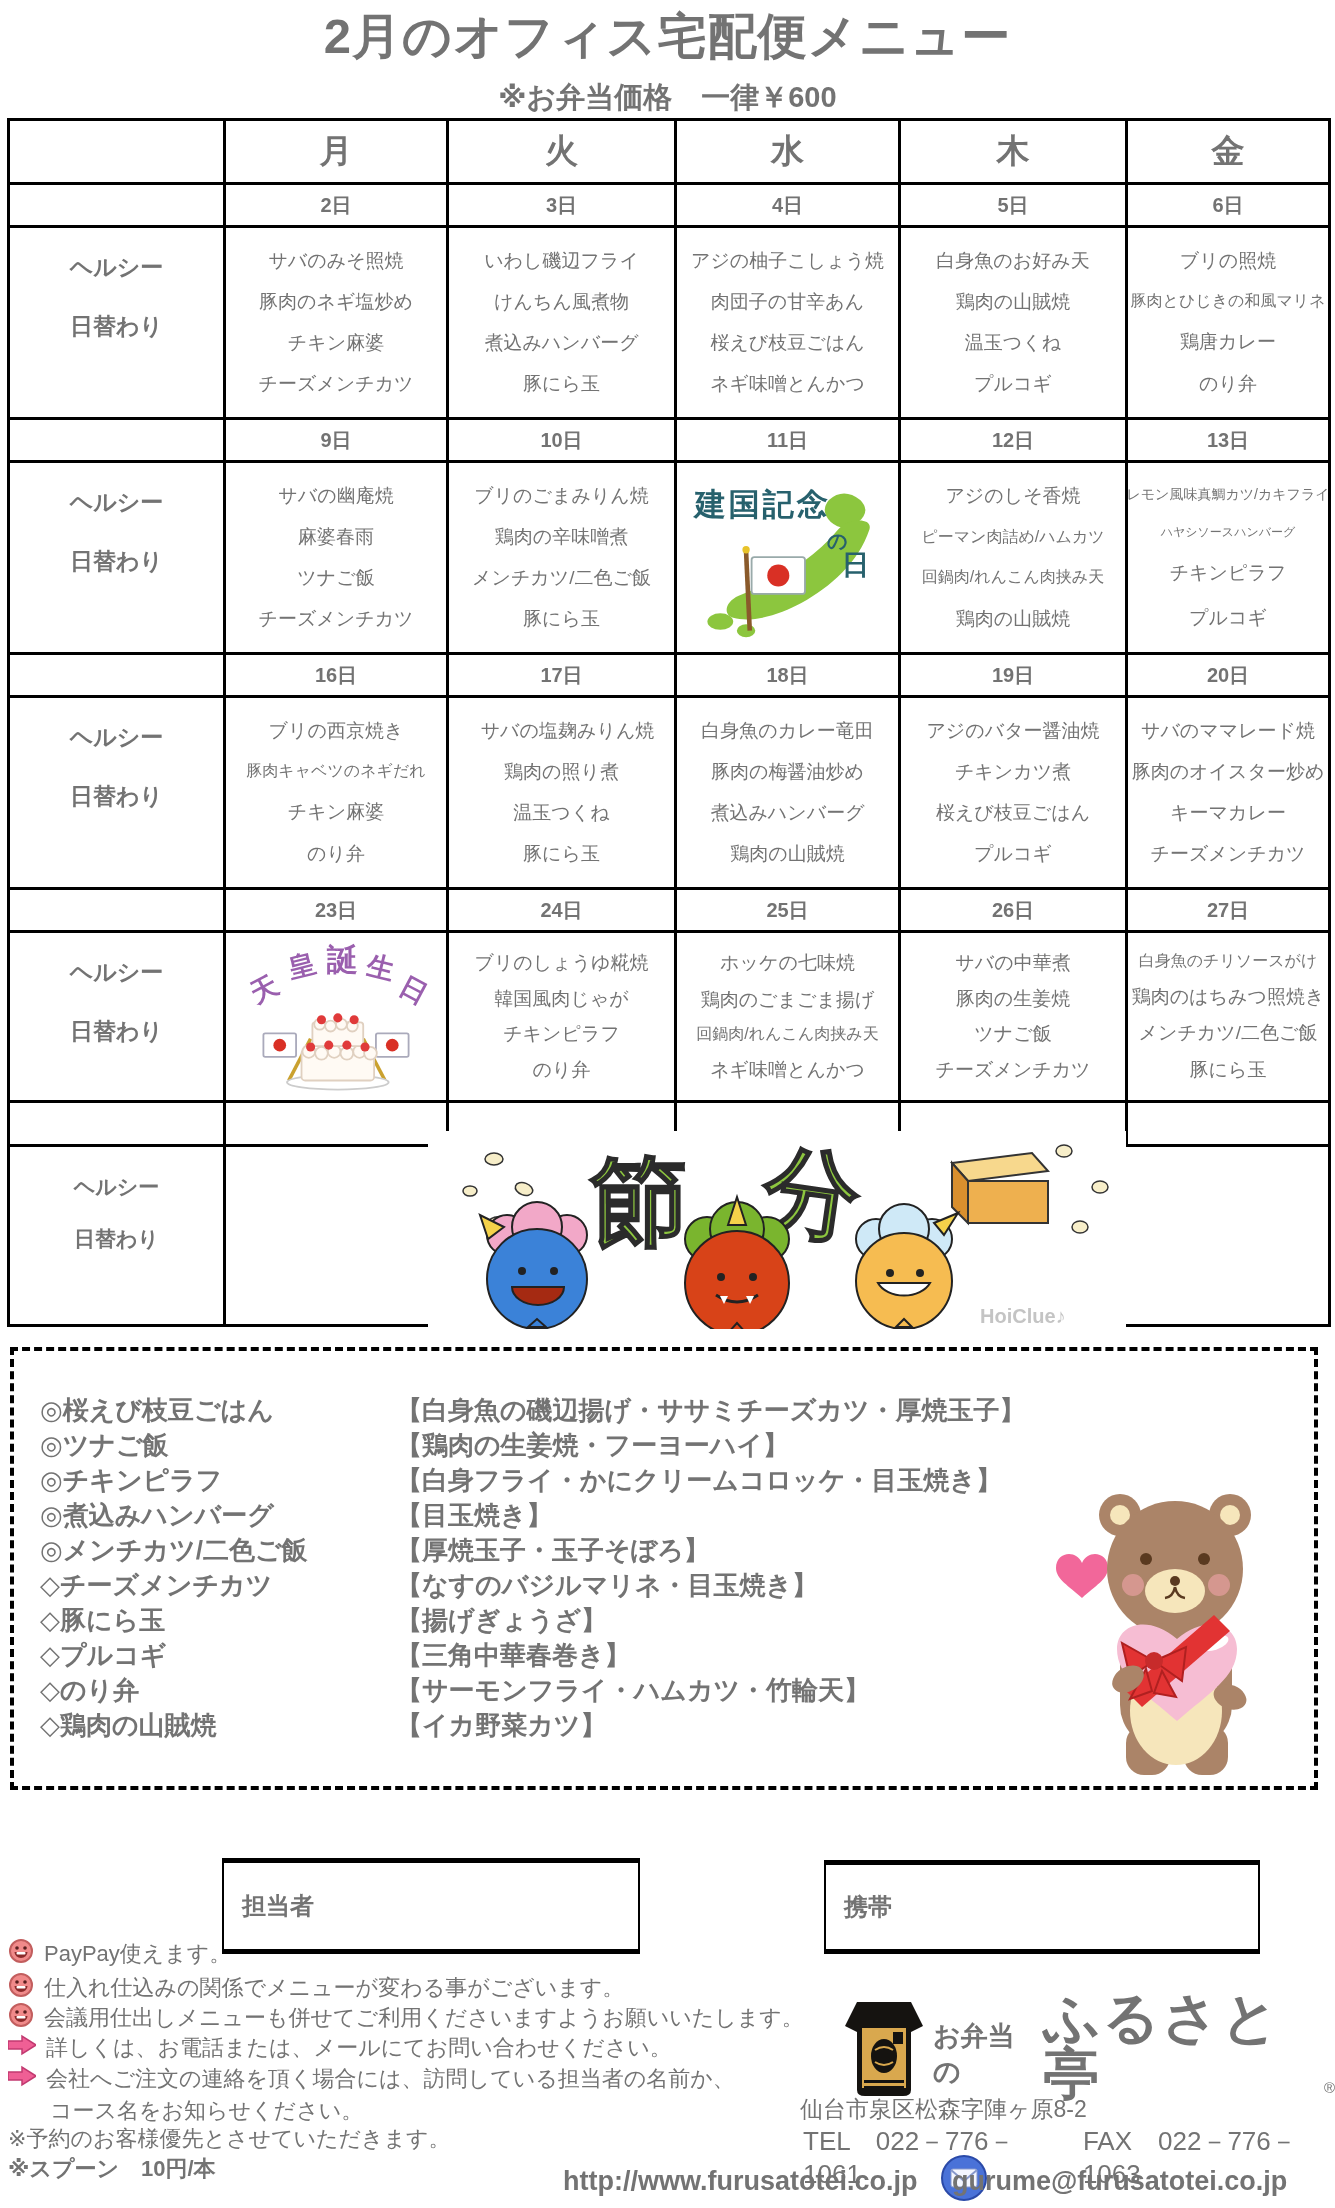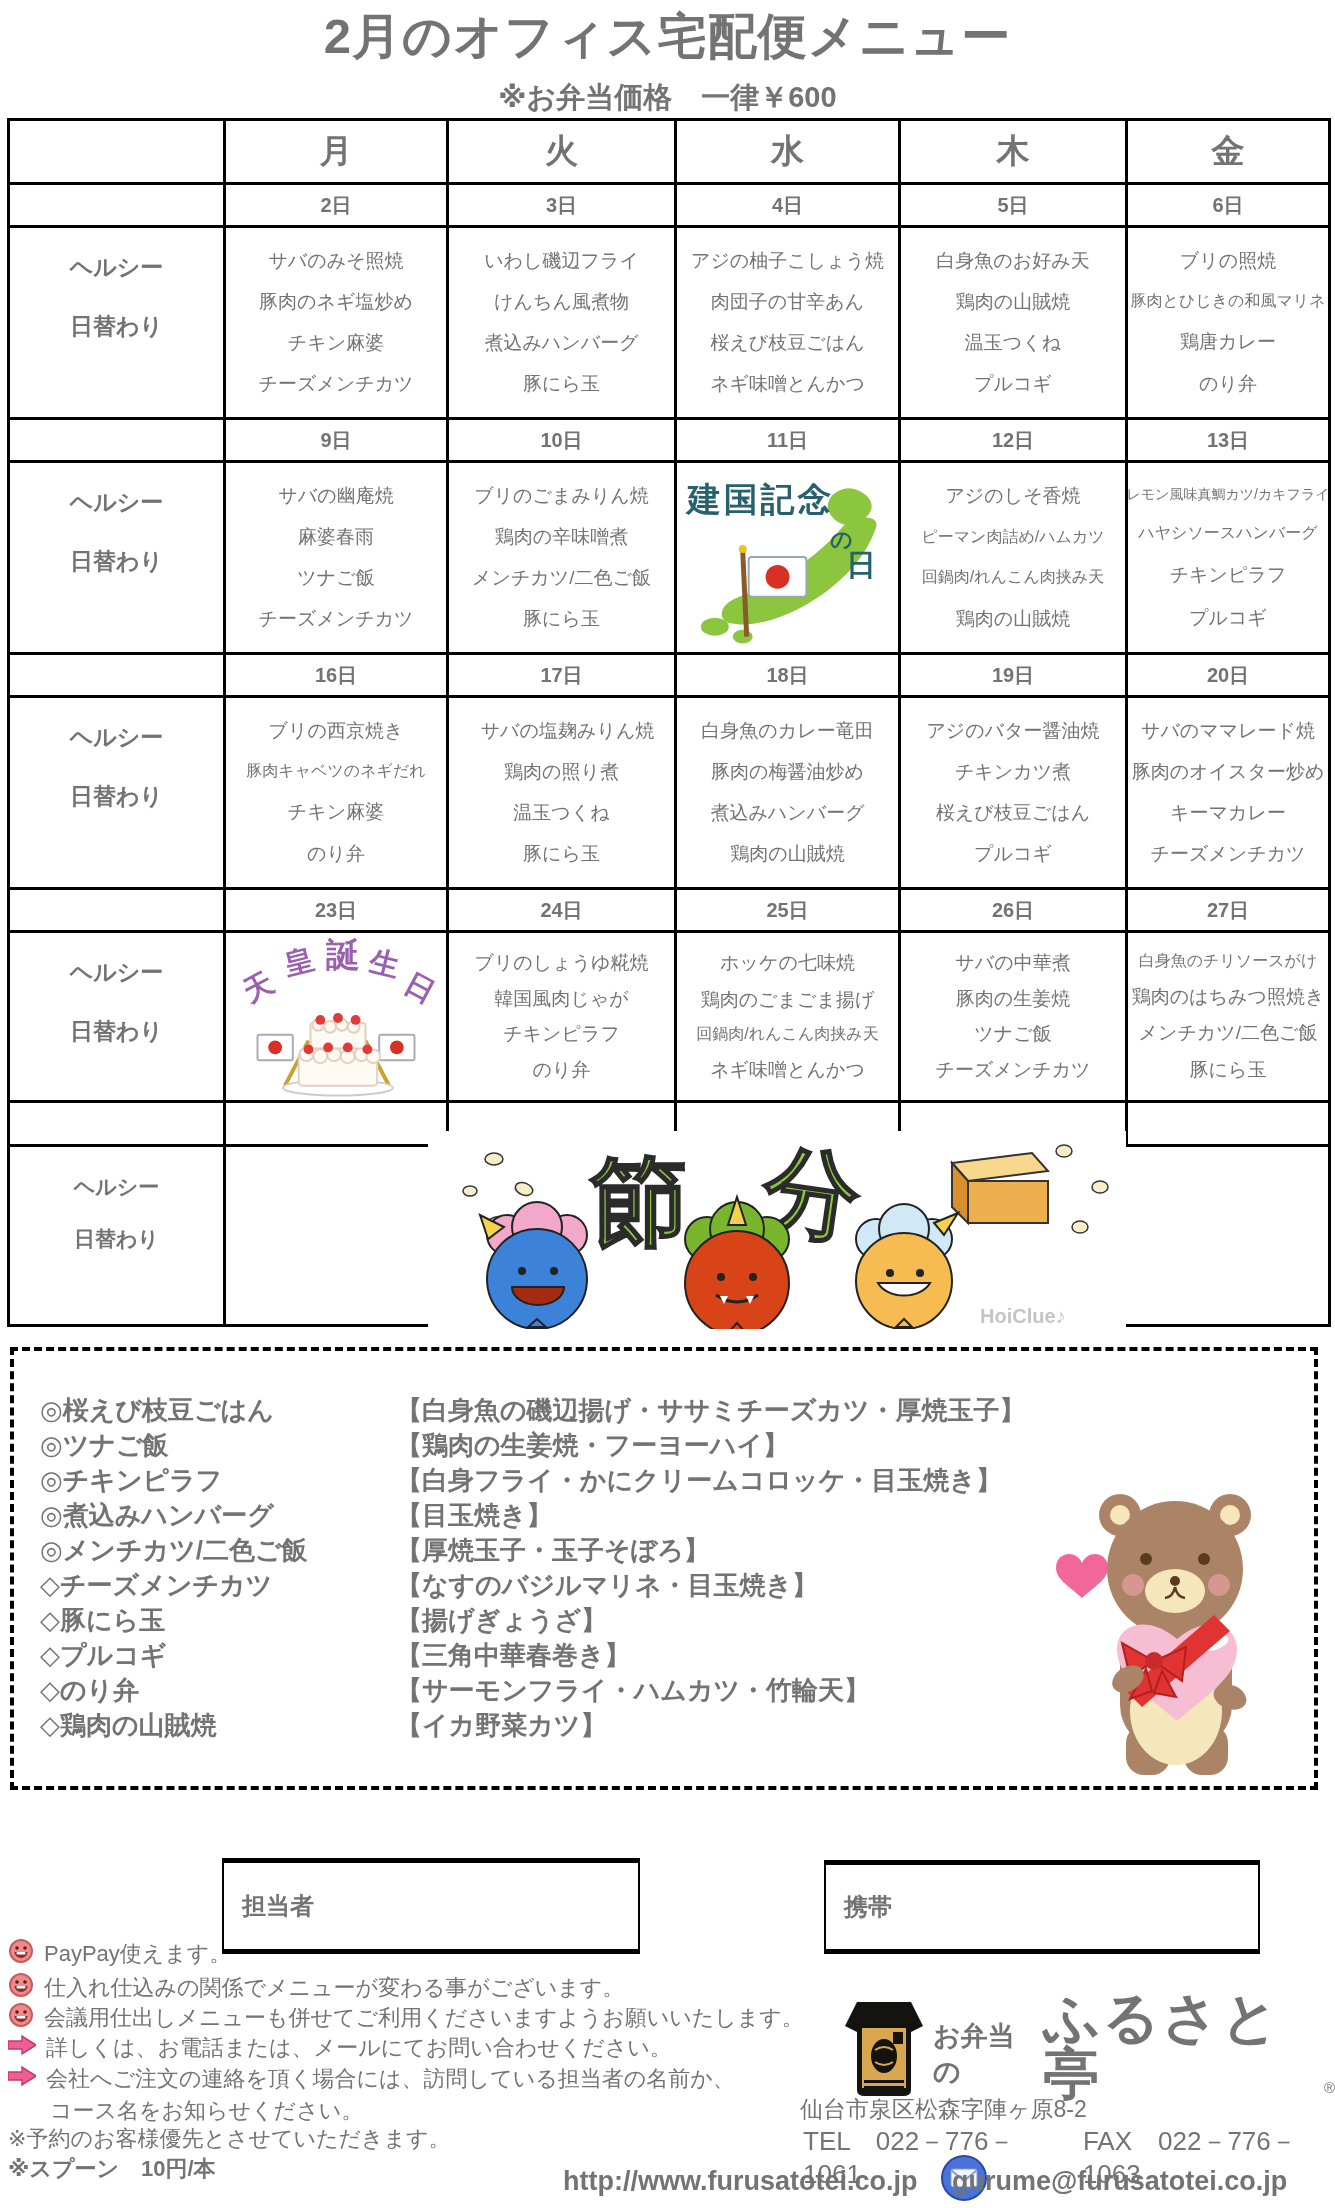--- a/index.html
+++ b/index.html
@@ -20,21 +20,21 @@
      display:flex;align-items:center;justify-content:center;background:#fff;position:relative;}
   .c.last-col{border-right:none;}
   .c.last-row{border-bottom:none;}
   .day-header{font-size:33px;font-weight:bold;}
   .date-cell{font-size:20px;font-weight:bold;}
   .menu-cell{flex-direction:column;justify-content:space-around;padding:12px 2px;text-align:center;}
   .menu-item{line-height:1.05;white-space:nowrap;}
   .label-cell{flex-direction:column;justify-content:flex-start;padding-top:24px;gap:28px;
               font-weight:bold;font-size:23px;}
   .label-cell.small{font-size:21px;padding-top:26px;gap:24px;}
-  .holiday-cell{padding:4px;}
+  .holiday-cell{padding:12px;}
   .setsubun-cell{align-items:flex-start;}
   .setsubun-wrap{position:absolute;top:-16px;left:50%;transform:translateX(-50%);
                  background:#fff;z-index:3;padding:0 4px;}
 
   
   .legend-box{position:absolute;left:10px;top:1347px;width:1308px;height:443px;
               border:4px dashed #000;box-sizing:border-box;}
   .legend-list{position:absolute;left:26px;top:42px;}
   .legend-row{display:flex;height:35px;align-items:center;font-weight:bold;font-size:26px;white-space:nowrap;}
   .legend-name{width:356px;}
@@ -164,21 +164,21 @@
   </svg>
 </div>
       <div class="c menu-cell">
         <div class="menu-item" style="font-size: 19px;">アジのしそ香焼</div>
         <div class="menu-item" style="font-size: 16px;">ピーマン肉詰め/ハムカツ</div>
         <div class="menu-item" style="font-size: 16px;">回鍋肉/れんこん肉挟み天</div>
         <div class="menu-item" style="font-size: 19px;">鶏肉の山賊焼</div>
       </div>
       <div class="c menu-cell last-col">
         <div class="menu-item" style="font-size: 14px;">レモン風味真鯛カツ/カキフライ</div>
-        <div class="menu-item" style="font-size: 16px;">ハヤシソースハンバーグ</div>
+        <div class="menu-item" style="font-size: 12px;">ハヤシソースハンバーグ</div>
         <div class="menu-item" style="font-size: 19px;">チキンピラフ</div>
         <div class="menu-item" style="font-size: 19px;">プルコギ</div>
       </div>
       <div class="c"></div>
       <div class="c date-cell">16日</div>
       <div class="c date-cell">17日</div>
       <div class="c date-cell">18日</div>
       <div class="c date-cell">19日</div>
       <div class="c date-cell last-col">20日</div>
       <div class="c label-cell">

